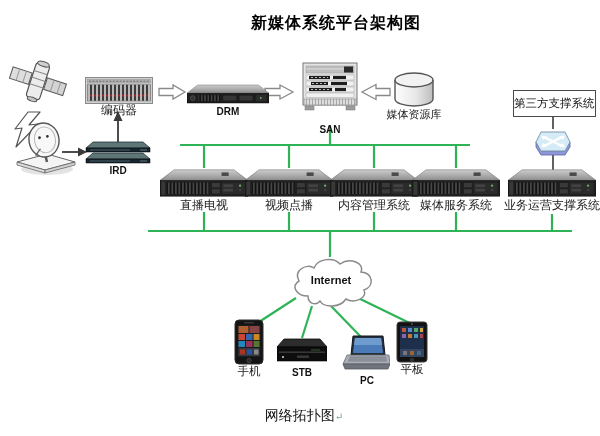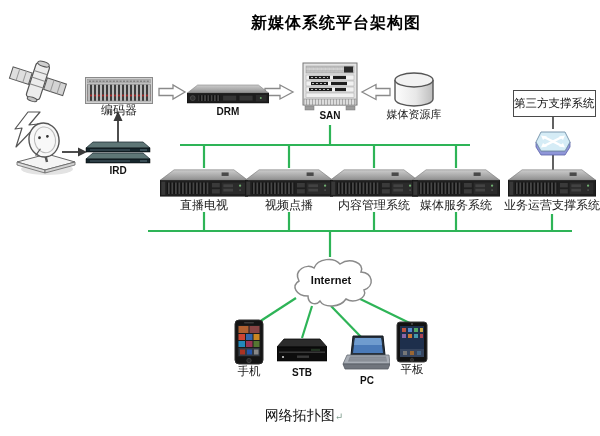--- a/index.html
+++ b/index.html
@@ -187,21 +187,21 @@
     </g>
     <g stroke="#fff" stroke-width="0.7" stroke-dasharray="2 2">
       <line x1="9" y1="15.5" x2="26" y2="15.5"></line>
         <line x1="10" y1="21.5" x2="24" y2="21.5"></line>
         <line x1="9" y1="27.5" x2="28" y2="27.5"></line>
     </g>
     <rect x="2" y="37" width="52" height="6" fill="url(#pHatch)" stroke="#888" stroke-width="0.6"></rect>
     <rect x="3" y="44" width="9" height="4" fill="#9c9c9c" stroke="#777" stroke-width="0.5"></rect>
     <rect x="44" y="44" width="9" height="4" fill="#9c9c9c" stroke="#777" stroke-width="0.5"></rect>
   </svg>
-  <div class="lbl-en" style="left:302px;top:110px;width:56px">SAN</div>
+  <div class="lbl-en" style="left:302px;top:124px;width:56px">SAN</div>
 
   <svg class="abs" style="left:393px;top:71px" width="42" height="38" viewBox="0 0 42 38">
     <path d="M2,9 L2,28 A19,7 0 0 0 40,28 L40,9" fill="url(#gCyl)" stroke="#555" stroke-width="1.4"></path>
     <ellipse cx="21" cy="9" rx="19" ry="7" fill="#f2f2f2" stroke="#555" stroke-width="1.4"></ellipse>
   </svg>
   <div class="lbl" style="left:381px;top:108px;width:66px;font-size:11px">媒体资源库</div>
 
   <div id="third-party-box">
     <span>第三方支撑系统</span>
   </div>

